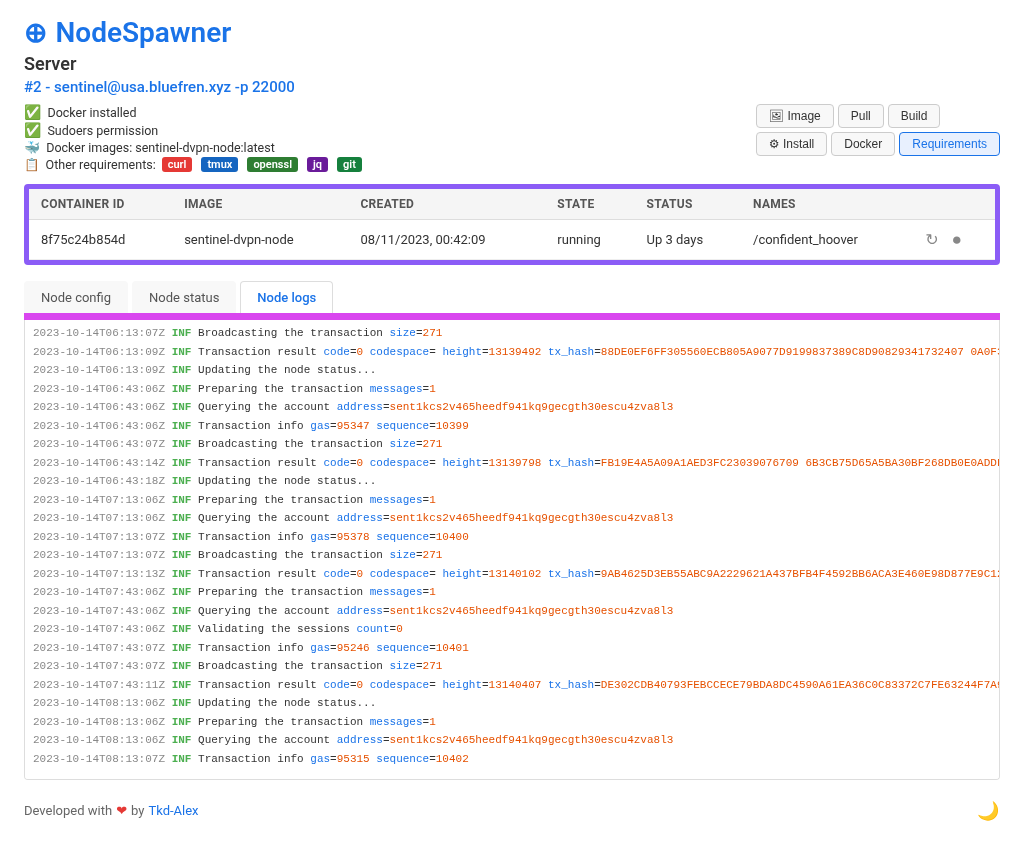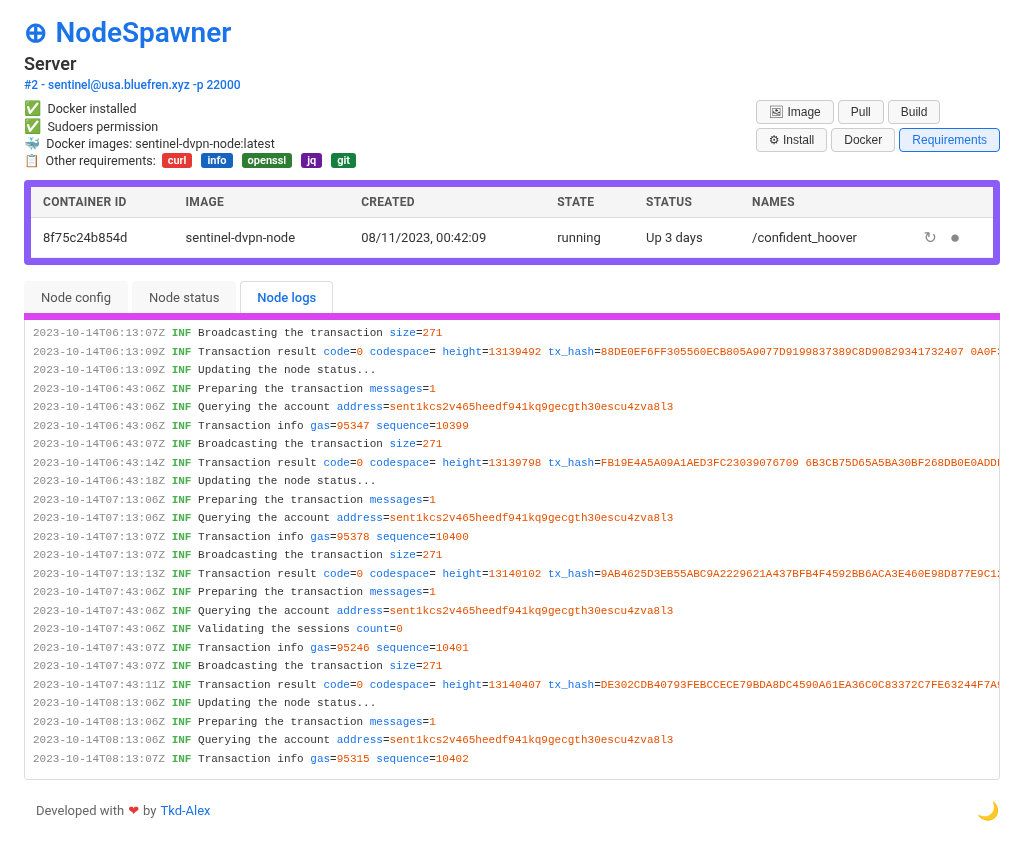--- a/index.html
+++ b/index.html
@@ -28,21 +28,21 @@
       color: #1a73e8;
     }
     .server-label {
       font-size: 18px;
       font-weight: 600;
       color: #333;
       margin-bottom: 4px;
     }
     .server-link {
       color: #1a73e8;
-      font-size: 12px;
+      font-size: 15px;
       font-weight: 500;
       text-decoration: none;
       margin-bottom: 8px;
       display: block;
     }
     .info-section {
       margin-bottom: 12px;
       position: relative;
     }
     .info-row {
@@ -83,21 +83,21 @@
       background: #f8f8f8;
       font-size: 12px;
       cursor: pointer;
       display: flex;
       align-items: center;
       gap: 4px;
       color: #333;
     }
     .btn.active { background: #e8f0fe; border-color: #1a73e8; color: #1a73e8; }
     .table-container {
-      border: 7px solid #8b5cf6;
+      border: 5px solid #8b5cf6;
       border-radius: 4px;
       margin-bottom: 16px;
       overflow: hidden;
     }
     table {
       width: 100%;
       border-collapse: collapse;
     }
     thead tr {
       background: #f5f5f5;
@@ -179,21 +179,20 @@
     .log-kv-key { color: #1a73e8; }
     .log-kv-val { color: #e65100; }
     
     .footer {
       margin-top: 20px;
       font-size: 13px;
       color: #666;
       display: flex;
       align-items: center;
       gap: 4px;
-      margin-left: 12px;
     }
     .footer a { color: #1a73e8; text-decoration: none; }
     .footer-right {
       margin-left: auto;
       font-size: 18px;
     }
     .heart { color: #e53935; }
   </style>
 </head>
 <body>
@@ -217,21 +216,21 @@
       <span>Sudoers permission</span>
     </div>
     <div class="info-row">
       <span class="docker-icon">🐳</span>
       <span>Docker images: sentinel-dvpn-node:latest</span>
     </div>
     <div class="info-row">
       <span>📋</span>
       <span>Other requirements:</span>
       <span class="req-badge" style="background:#e53935;">curl</span>
-      <span class="req-badge" style="background:#1565c0;">info</span>
+      <span class="req-badge" style="background:#1565c0;">tmux</span>
       <span class="req-badge" style="background:#2e7d32;">openssl</span>
       <span class="req-badge" style="background:#6a1b9a;">jq</span>
       <span class="req-badge" style="background:#15803d;">git</span>
     </div>
 
     <div class="btn-group-top">
       <div class="btn-row">
         <button class="btn">🖼 Image</button>
         <button class="btn">Pull</button>
         <button class="btn">Build</button>

